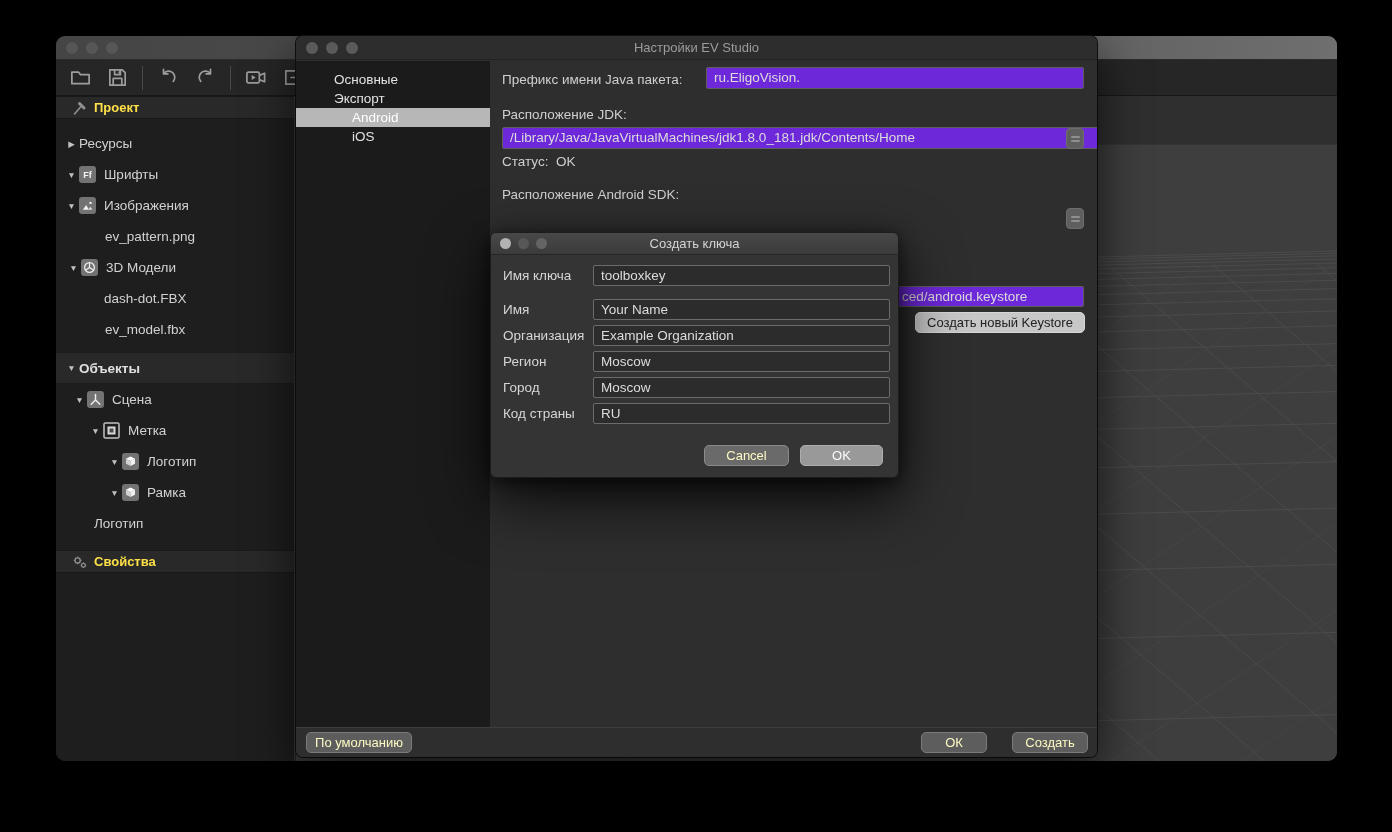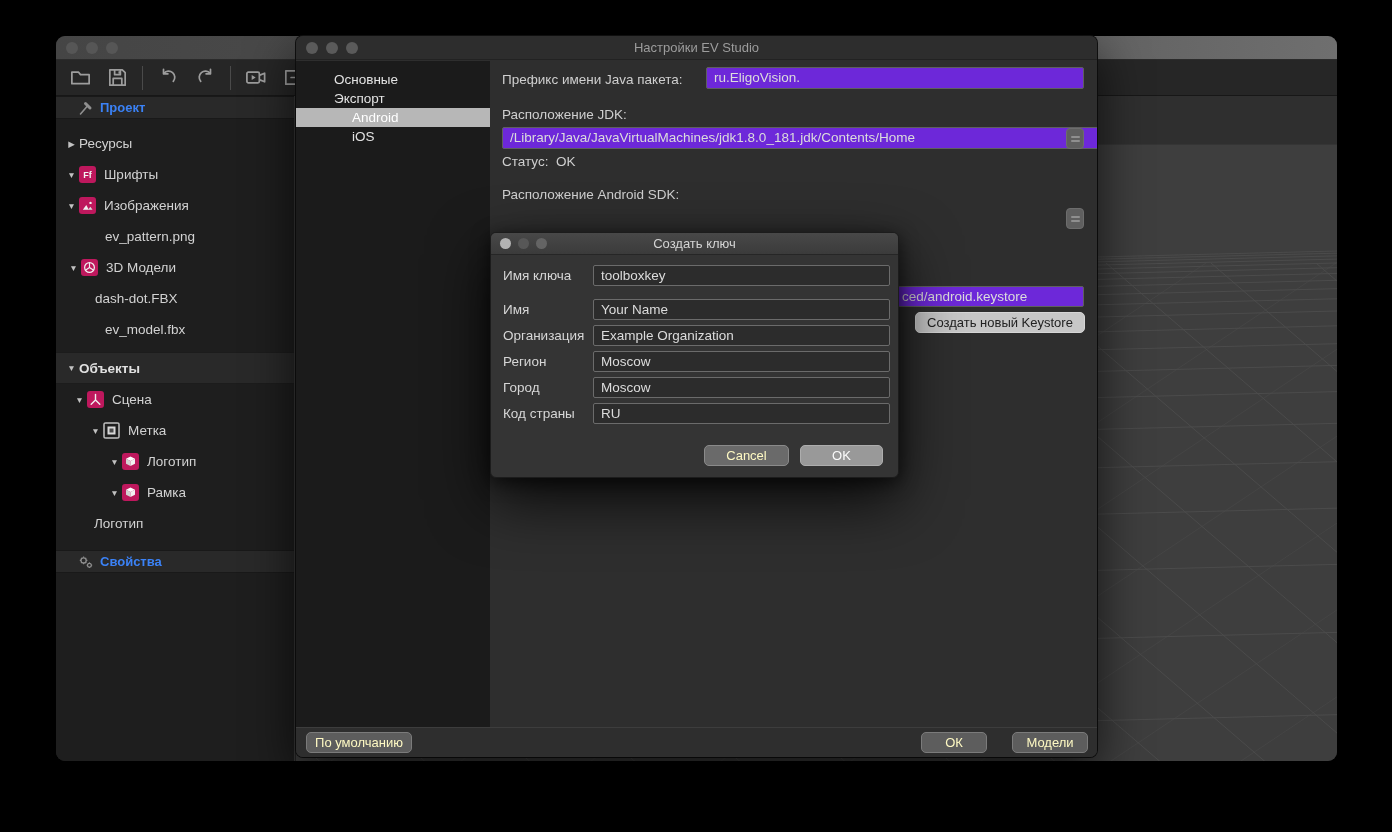--- a/index.html
+++ b/index.html
@@ -29,32 +29,32 @@
   .tb-sep { width:1px; height:24px; background:#4a4a4a; }
   .tb-icon { width:24px; height:24px; display:flex; align-items:center; justify-content:center; }
   .tb-icon svg { stroke:#9d9d9d; fill:none; stroke-width:1.8; stroke-linejoin:round; stroke-linecap:round; }
 
   .mw-sidebar {
     position:absolute; top:60px; left:0; width:239px; bottom:0;
     background:#1e1e1e; border-right:1px solid #3a3a3a;
   }
   .panel-header {
     height:23px; background:#292929; border-bottom:1px solid #191919; border-top:1px solid #191919;
-    display:flex; align-items:center; gap:6px; padding-left:22px;
-    font-size:13px; font-weight:bold; color:#3b82f6;
+    display:flex; align-items:center; gap:6px; padding-left:16px;
+    font-size:13px; font-weight:bold; color:#fde047;
   }
   .panel-header svg { flex:0 0 auto; }
   #tree { padding-top:9px; }
   .tree-row { height:31px; display:flex; align-items:center; font-size:13.5px; color:#d2d2d2; cursor:default; }
   .tree-row.section { background:#292929; font-weight:bold; height:32px; margin-top:7px;
     border-top:1px solid #1c1c1c; border-bottom:1px solid #1c1c1c; color:#e0e0e0; }
   .tri { width:15px; font-size:8.5px; color:#c2c2c2; text-align:center; flex:0 0 auto; }
   .ticon { width:17px; height:17px; border-radius:3px; margin-right:8px; flex:0 0 auto;
     display:flex; align-items:center; justify-content:center; overflow:hidden; }
-  .ticon.boxed { background:#be185d;text-align:center; }
+  .ticon.boxed { background:#737373;text-align:center; }
   .ticon .ff { font-size:9px; font-weight:bold; color:#f4f4f4; }
   #props-header { margin-top:11px; }
 
   .mw-viewport { position:absolute; left:240px; top:60px; right:0; bottom:0; }
   .vp-strip { height:49px; background:#2f2f2f; border-bottom:1px solid #353535; }
   #grid-svg { position:absolute; left:0; top:49px; width:100%; height:calc(100% - 49px); display:block; background:#3e3e3e; }
 
   
   .settings-window {
     position:absolute; left:296px; top:36px; width:801px; height:721px;
@@ -206,21 +206,21 @@
           <div class="tree-row" style="padding-left: 10px;">
             <span class="tri">▼</span>
             <span class="ticon boxed">
               <svg width="15" height="15" viewBox="0 0 16 16">
                 <circle cx="8" cy="8" r="5.2" stroke="#f0f0f0" stroke-width="1.3" fill="none"></circle>
                 <path d="M8 8 V2.8 M8 8 L3.6 11 M8 8 L12.4 11" stroke="#f0f0f0" stroke-width="1.2" fill="none"></path>
               </svg>
             </span>
             <span>3D Модели</span>
           </div>
-          <div class="tree-row" style="padding-left: 24px;">
+          <div class="tree-row" style="padding-left: 33px;">
             <span class="tri"></span>
             <span>dash-dot.FBX</span>
           </div>
           <div class="tree-row" style="padding-left: 34px;">
             <span class="tri"></span>
             <span>ev_model.fbx</span>
           </div>
           <div class="tree-row section" style="padding-left: 8px;">
             <span class="tri">▼</span>
             <span>Объекты</span>
@@ -390,32 +390,32 @@
         <i></i>
         <i></i>
       </div>
 
     <div class="input" style="left:598px; top:250px; width:190px; height:21px">ced/android.keystore</div>
     <div class="btn light" style="left:619px; top:276px; width:170px">Создать новый Keystore</div>
 
     <div class="sw-footer">
       <div class="btn" style="left:10px; top:4px; width:106px">По умолчанию</div>
       <div class="btn" style="left:625px; top:4px; width:66px">ОК</div>
-      <div class="btn" style="left:716px; top:4px; width:76px">Модели</div>
+      <div class="btn" style="left:716px; top:4px; width:76px">Создать</div>
     </div>
   </div>
 
   <div class="dlg">
     <div class="kd-titlebar">
       <div class="kd-lights">
         <span class="kd-light" style="background:#b3b3b3"></span>
         <span class="kd-light" style="background:#575757"></span>
         <span class="kd-light" style="background:#646464"></span>
       </div>
-      <span>Создать ключ</span>
+      <span>Создать ключа</span>
     </div>
     <div id="kd-fields">
         <div class="flabel" style="left: 12px; top: 35px;">Имя ключа</div>
         <div class="input" style="left: 102px; top: 32px; width: 297px; height: 21px;">toolboxkey</div>
         <div class="flabel" style="left: 12px; top: 69px;">Имя</div>
         <div class="input" style="left: 102px; top: 66px; width: 297px; height: 21px;">Your Name</div>
         <div class="flabel" style="left: 12px; top: 95px;">Организация</div>
         <div class="input" style="left: 102px; top: 92px; width: 297px; height: 21px;">Example Organization</div>
         <div class="flabel" style="left: 12px; top: 121px;">Регион</div>
         <div class="input" style="left: 102px; top: 118px; width: 297px; height: 21px;">Moscow</div>

